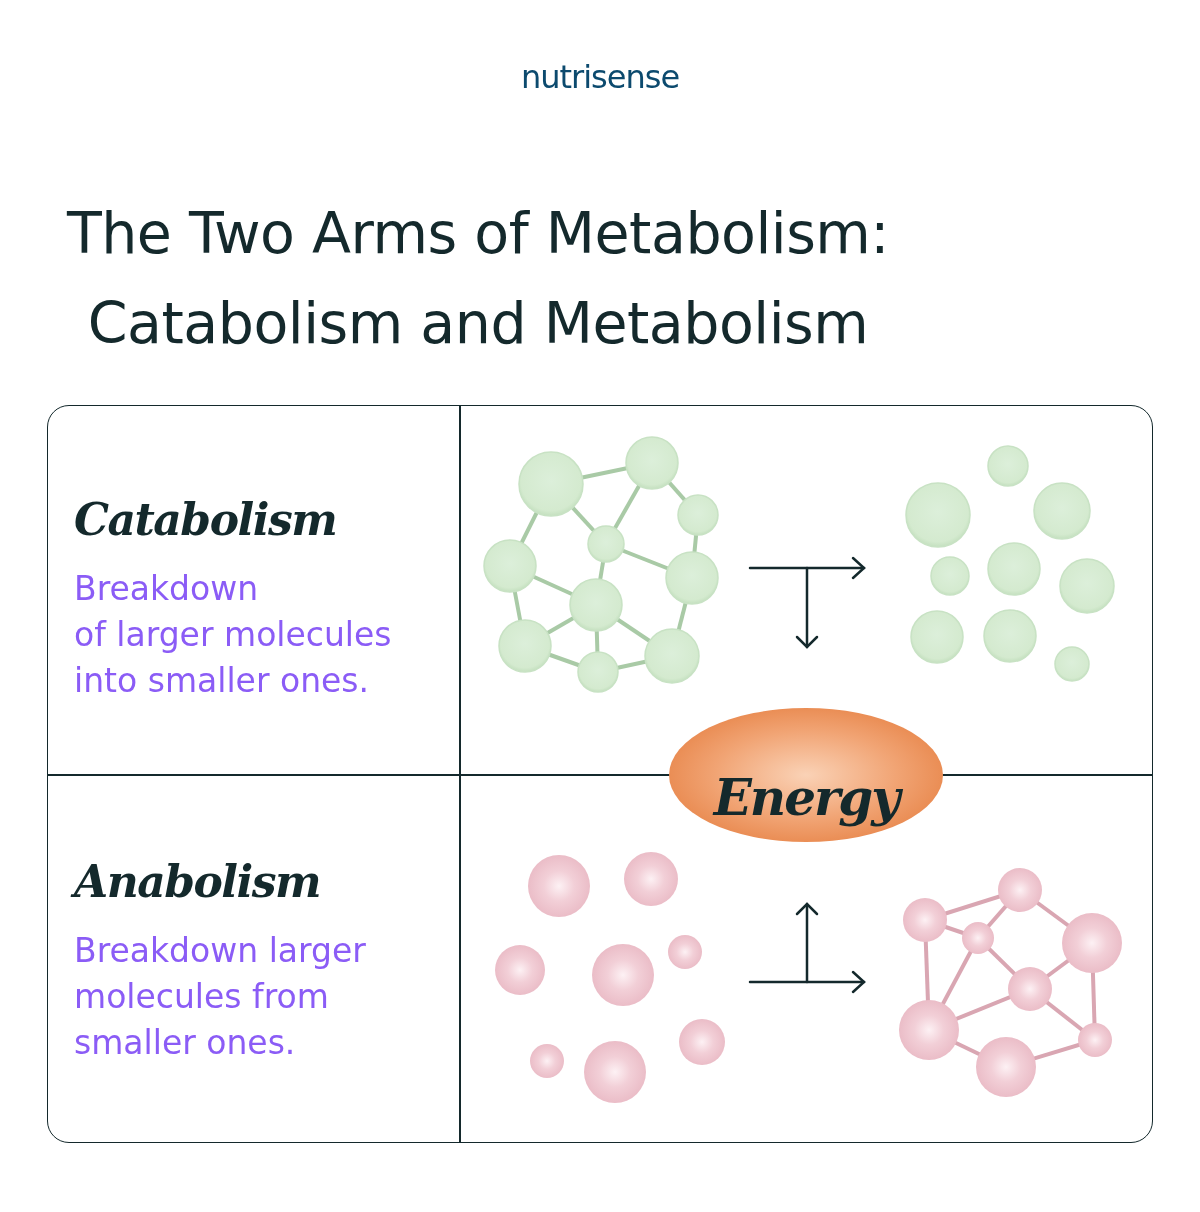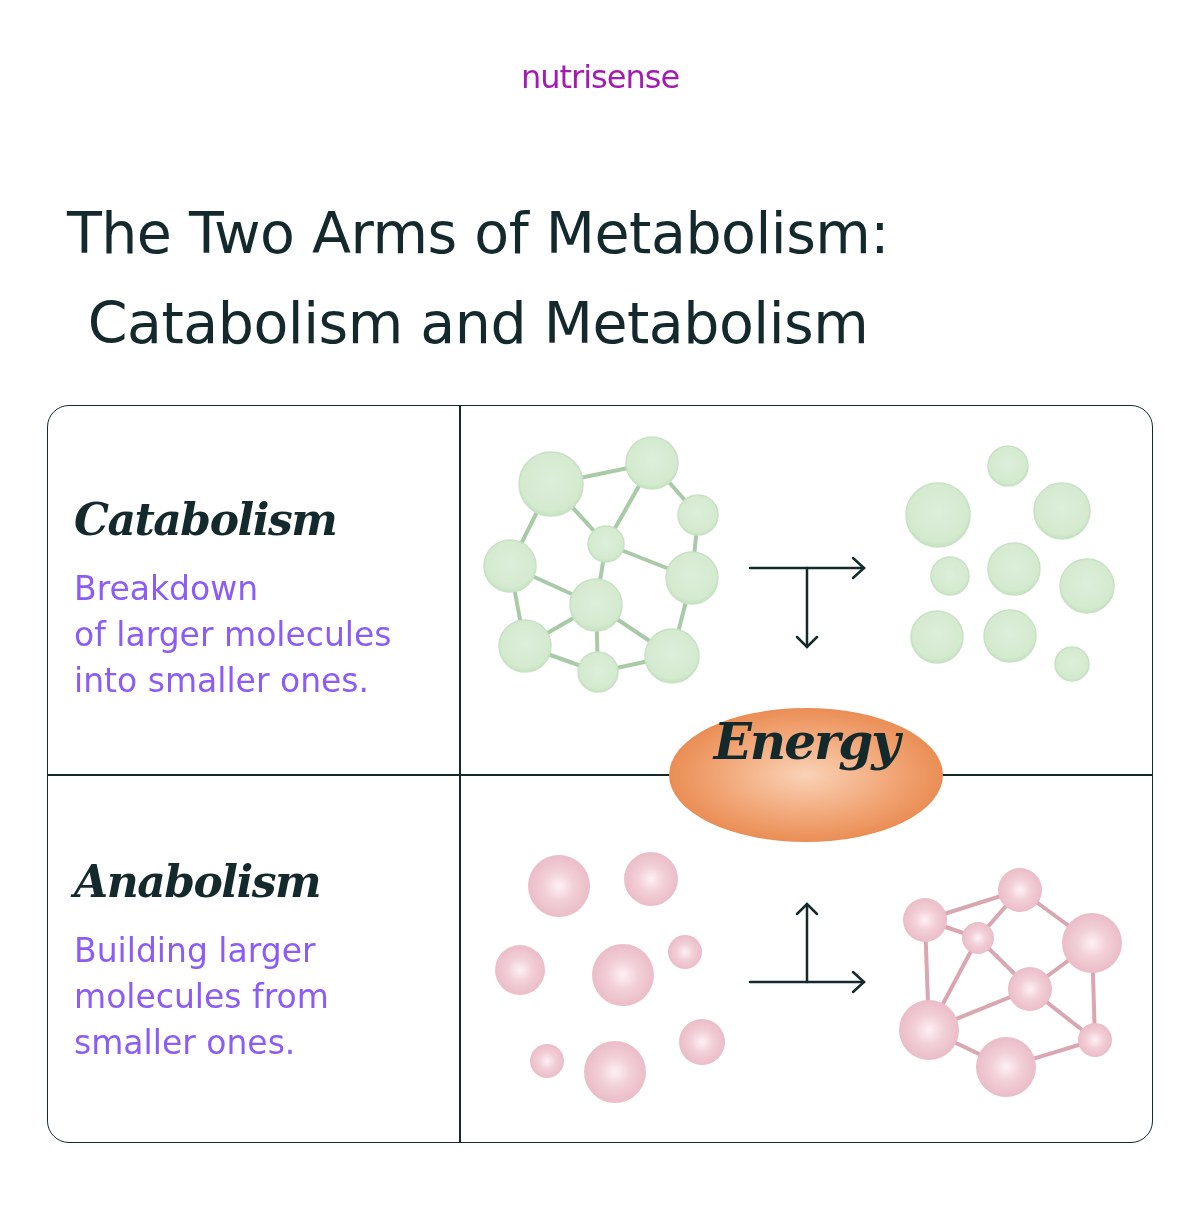--- a/index.html
+++ b/index.html
@@ -1,25 +1,25 @@
 <!DOCTYPE html>
 <html><head>
 <meta charset="utf-8">
 <style>
   html,body{margin:0;padding:0;background:#ffffff;}
   body{width:1200px;height:1212px;position:relative;overflow:hidden;font-family:"DejaVu Sans","Liberation Sans",sans-serif;color:#14292c;}
-  .brand{position:absolute;top:58px;left:0;width:1200px;text-align:center;font-family:"DejaVu Sans",sans-serif;font-size:32px;letter-spacing:-1px;color:#a21caf;}
+  .brand{position:absolute;top:58px;left:0;width:1200px;text-align:center;font-family:"DejaVu Sans",sans-serif;font-size:32px;letter-spacing:-1px;color:#0c4a6e;}
   .title{position:absolute;top:188px;left:0;width:956px;text-align:center;font-family:"DejaVu Sans",sans-serif;font-size:57px;line-height:90px;letter-spacing:-0.5px;color:#14292c;}
   .card{position:absolute;left:47px;top:405px;width:1104px;height:736px;border:1.5px solid #14292c;border-radius:22px;}
   .vdiv{position:absolute;left:459px;top:406px;width:1.5px;height:737px;background:#14292c;}
   .hdiv{position:absolute;left:48px;top:774px;width:1104px;height:1.5px;background:#14292c;}
   .heading{position:absolute;left:74px;font-family:"DejaVu Serif","Liberation Serif",serif;font-style:italic;font-weight:bold;font-size:44px;letter-spacing:-1.5px;color:#14292c;}
   .desc{position:absolute;left:74px;font-family:"DejaVu Sans",sans-serif;font-size:33px;line-height:46px;color:#8b5cf6;white-space:pre-line;}
   svg.art{position:absolute;left:0;top:0;}
-  .energy-label{position:absolute;left:669px;top:712px;width:274px;text-align:center;font-family:"DejaVu Serif","Liberation Serif",serif;font-style:italic;font-weight:bold;font-size:50px;letter-spacing:-2px;color:#14292c;}
+  .energy-label{position:absolute;left:669px;top:768px;width:274px;text-align:center;font-family:"DejaVu Serif","Liberation Serif",serif;font-style:italic;font-weight:bold;font-size:50px;letter-spacing:-2px;color:#14292c;}
 </style>
 </head>
 <body>
 
 <div class="brand">nutrisense</div>
 
 <div class="title">
   <div>The Two Arms of Metabolism:</div>
   <div>Catabolism and Metabolism</div>
 </div>
@@ -27,21 +27,21 @@
 <div class="card"></div>
 <div class="vdiv"></div>
 <div class="hdiv"></div>
 
 <div class="heading" style="top:494px;">Catabolism</div>
 <div class="desc" style="top:566px;">Breakdown
 of larger molecules
 into smaller ones.</div>
 
 <div class="heading" style="top:856px;">Anabolism</div>
-<div class="desc" style="top:928px;">Building larger
+<div class="desc" style="top:928px;">Breakdown larger
 molecules from
 smaller ones.</div>
 
 <svg class="art" width="1200" height="1212" viewBox="0 0 1200 1212">
   <defs>
     <radialGradient id="gGreen" cx="50%" cy="45%" r="55%">
       <stop offset="0%" stop-color="#dcefda"></stop>
       <stop offset="85%" stop-color="#d4eacf"></stop>
       <stop offset="100%" stop-color="#c4e0bf"></stop>
     </radialGradient>

